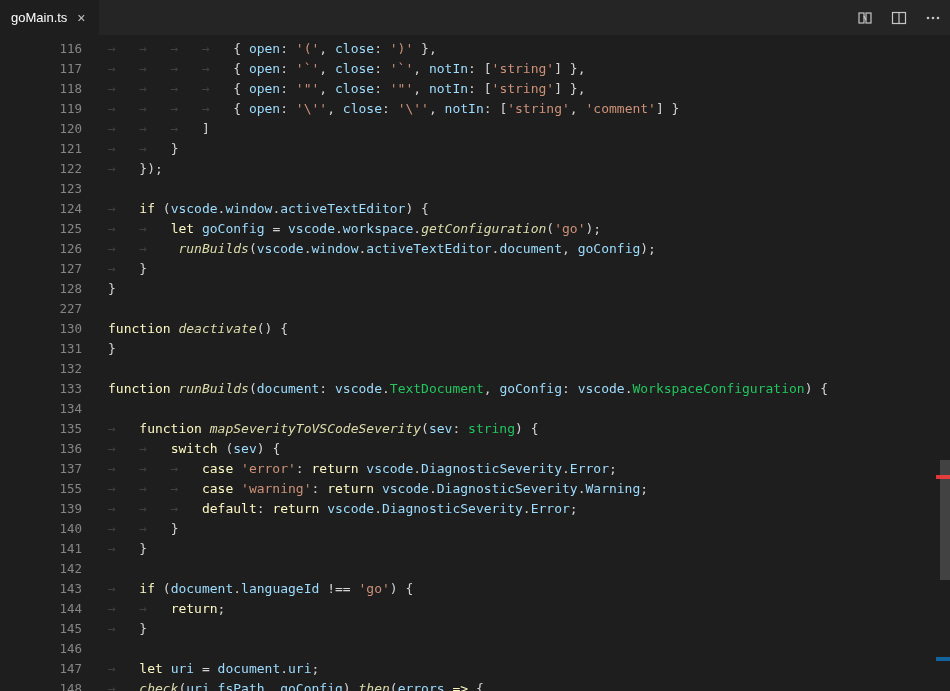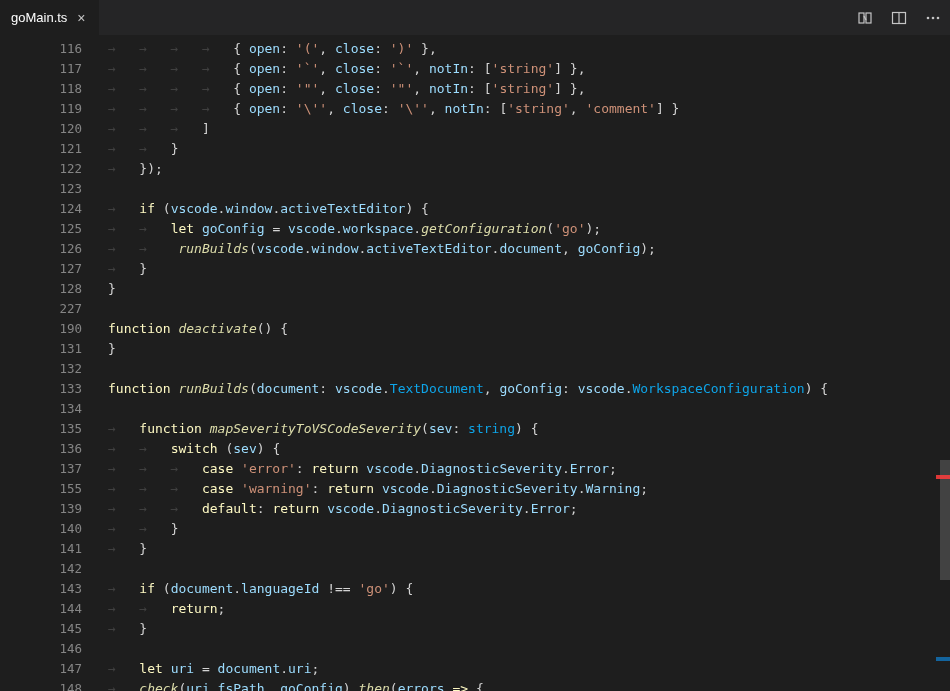--- a/index.html
+++ b/index.html
@@ -90,21 +90,21 @@
     line-height: 20px;
     white-space: pre;
     overflow: hidden;
   }
   .code-line { height: 20px; }
   .ws { color: #404040; }
   .kw { color: #fef9c3; }
   .fn { color: #dcdcaa; font-style: italic; }
   .str { color: #ce9178; }
   .var { color: #9cdcfe; }
-  .type { color: #0ea5e9; }
+  .type { color: #22c55e; }
   .pun { color: #d4d4d4; }
 
   .minimap {
     width: 10px;
     background: #1e1e1e;
   }
   .scrollbar {
     width: 14px;
     background: #1e1e1e;
     position: relative;
@@ -163,21 +163,21 @@
       <div>120</div>
       <div>121</div>
       <div>122</div>
       <div>123</div>
       <div>124</div>
       <div>125</div>
       <div>126</div>
       <div>127</div>
       <div>128</div>
       <div>227</div>
-      <div>190</div>
+      <div>130</div>
       <div>131</div>
       <div>132</div>
       <div>133</div>
       <div>134</div>
       <div>135</div>
       <div>136</div>
       <div>137</div>
       <div>155</div>
       <div>139</div>
       <div>140</div>

